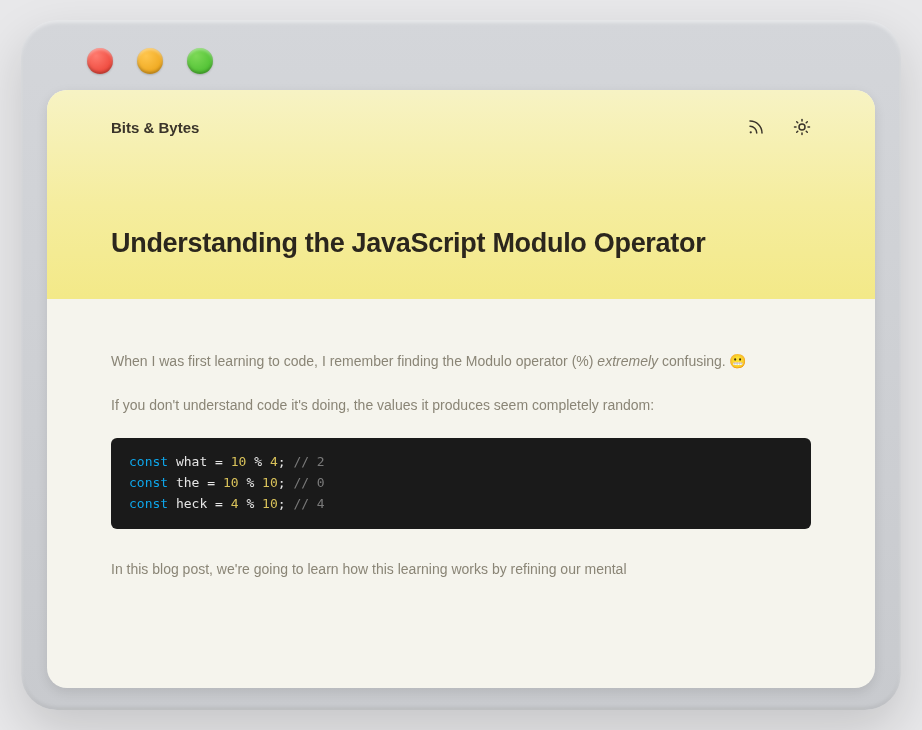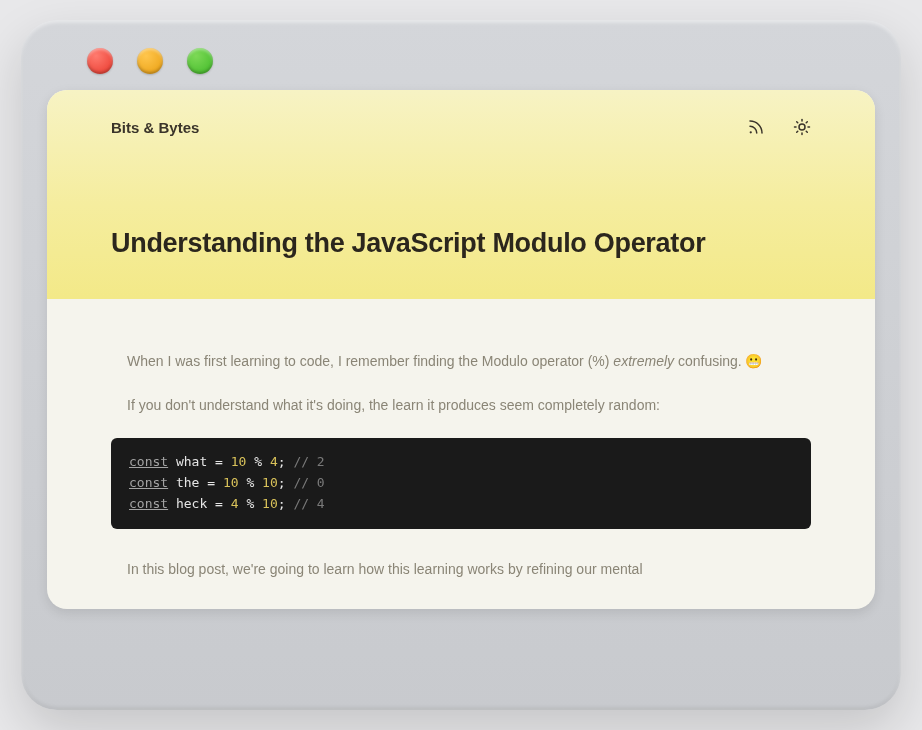--- a/index.html
+++ b/index.html
@@ -30,21 +30,21 @@
   width: 26px;
   height: 26px;
   border-radius: 50%;
   box-shadow: inset 0 -2px 3px rgba(0,0,0,0.25), inset 0 2px 3px rgba(255,255,255,0.4), 0 1px 2px rgba(0,0,0,0.2);
 }
 .tl-red { background: radial-gradient(circle at 35% 30%, #ff7b6f, #e8362a); }
 .tl-yellow { background: radial-gradient(circle at 35% 30%, #ffc64d, #e89d0f); }
 .tl-green { background: radial-gradient(circle at 35% 30%, #7dd956, #3fb827); }
 .content-area {
   width: 100%;
-  height: 519px;
+  height: 598px;
   border-radius: 20px;
   overflow: hidden;
   box-shadow: 0 4px 12px rgba(0,0,0,0.1);
   background: #f5f4ed;
 }
 .header-band {
   background: linear-gradient(180deg, #f7f3c4 0%, #f5ed9e 55%, #f3e988 100%);
   padding: 28px 64px 40px 64px;
 }
 .topbar {
@@ -81,33 +81,33 @@
   font-size: 13px;
   color: #b8a834;
 }
 .pub-date { color: #a89624; font-weight: 500; }
 .body-area {
   padding: 52px 64px 24px 64px;
   color: #8a8576;
   font-size: 14px;
   line-height: 1.55;
 }
-.para { margin-bottom: 22px; margin-left: 16px; }
+.para { margin-bottom: 22px; }
 .para em { font-style: italic; }
 .codeblock {
   background: #1a1a1a;
   border-radius: 6px;
   padding: 14px 18px;
   font-family: 'SF Mono', Monaco, Consolas, monospace;
   font-size: 13px;
   line-height: 1.6;
   margin: 8px 0 30px 0;
   white-space: pre;
 }
-.tok-kw { color: #a3a3a3; text-decoration: underline; }
+.tok-kw { color: #0ea5e9; }
 .tok-var { color: #e5e5e5; }
 .tok-op { color: #e6e6e6; }
 .tok-num { color: #d9c25a; text-align: center; }
 .tok-punc { color: #e6e6e6; }
 .tok-cmt { color: #7a7a7a; }
 </style>
 </head>
 <body>
 
 <div class="window-frame">
@@ -144,20 +144,20 @@
           </div>
         </div>
       </div>
       <h1 class="article-title">Understanding the JavaScript Modulo Operator</h1>
     </div>
 
     <div class="body-area">
       <div class="para">
         <span>When I was first learning to code, I remember finding the Modulo operator (%) </span><em>extremely</em><span> confusing. 😬</span>
       </div>
-      <div class="para">If you don't understand what it's doing, the learn it produces seem completely random:</div>
+      <div class="para">If you don't understand code it's doing, the values it produces seem completely random:</div>
 
       <div class="codeblock"><div><span class="tok-kw">const</span> <span class="tok-var">what</span><span class="tok-op"> = </span><span class="tok-num">10</span><span class="tok-op"> % </span><span class="tok-num">4</span><span class="tok-punc">;</span><span class="tok-cmt"> // 2</span></div><div><span class="tok-kw">const</span> <span class="tok-var">the</span><span class="tok-op"> = </span><span class="tok-num">10</span><span class="tok-op"> % </span><span class="tok-num">10</span><span class="tok-punc">;</span><span class="tok-cmt"> // 0</span></div><div><span class="tok-kw">const</span> <span class="tok-var">heck</span><span class="tok-op"> = </span><span class="tok-num">4</span><span class="tok-op"> % </span><span class="tok-num">10</span><span class="tok-punc">;</span><span class="tok-cmt"> // 4</span></div></div>
 
       <div class="para">In this blog post, we're going to learn how this learning works by refining our mental</div>
     </div>
   </div>
 </div>
 
 </body></html>

